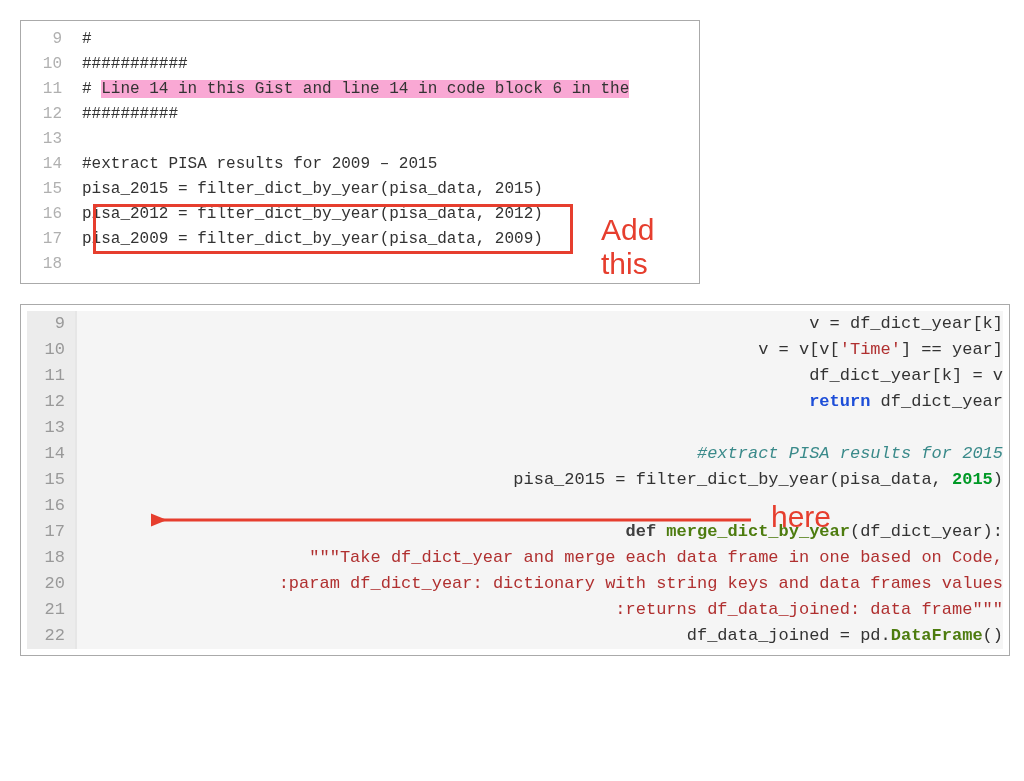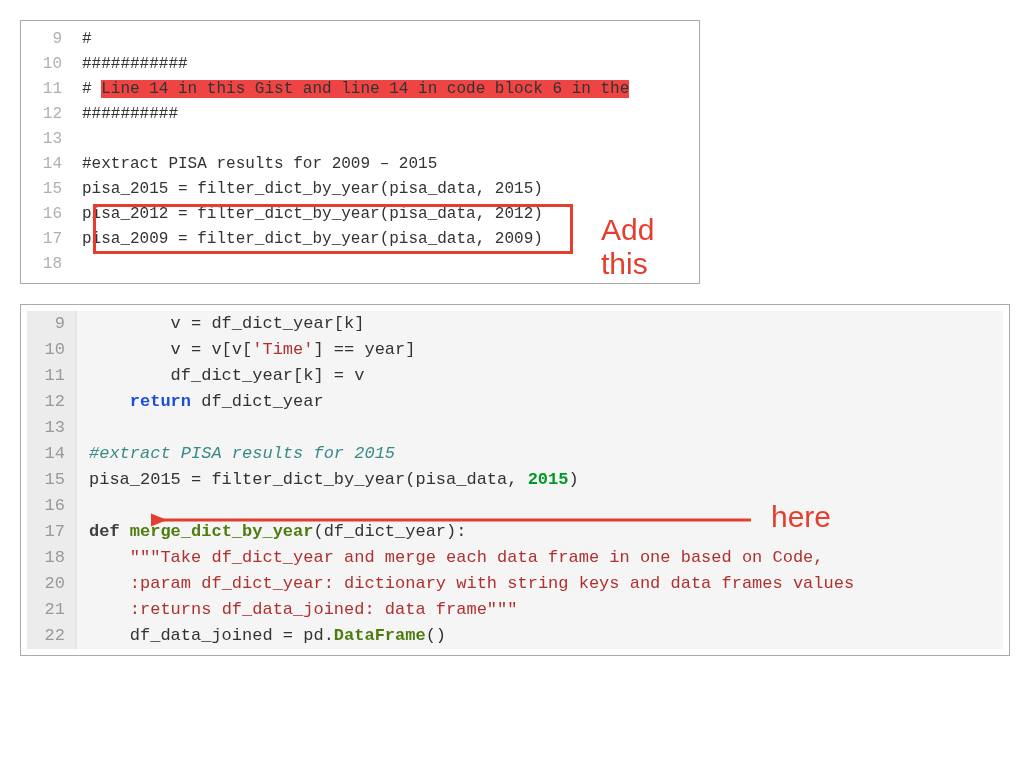--- a/index.html
+++ b/index.html
@@ -43,21 +43,21 @@
       color: #333;
     }
     .panel1 {
       width: 680px;
     }
     .code-content {
       white-space: pre;
       flex: 1;
     }
     .highlight-selection {
-      background-color: #ef4444;
+      background-color: #f9a8d4;
     }
     .red-box {
       border: 3px solid #e63e2e;
       position: absolute;
       pointer-events: none;
     }
     .red-annotation {
       color: #e63e2e;
       font-family: Arial, sans-serif;
       font-size: 30px;
@@ -75,20 +75,21 @@
     .panel2 .line-number {
       width: 50px;
       background: #ececec;
       color: #999;
       padding-right: 10px;
       border-right: 2px solid #e6e6e6;
       margin-right: 12px;
     }
     .panel2 .code-content {
       color: #333;
+      text-align: right;
     }
     .kw-return { color: #1d4ed8; font-weight: bold; }
     .kw-def { color: #404040; font-weight: bold; }
     .str-red { color: #b03030; }
     .comment-teal { color: #3a8a8a; font-style: italic; }
     .num-green { color: #009926; font-weight: bold; }
     .func-blue { color: #4d7c0f; font-weight: bold; }
     .docstring { color: #b03030; }
     .arrow-svg {
       position: absolute;

